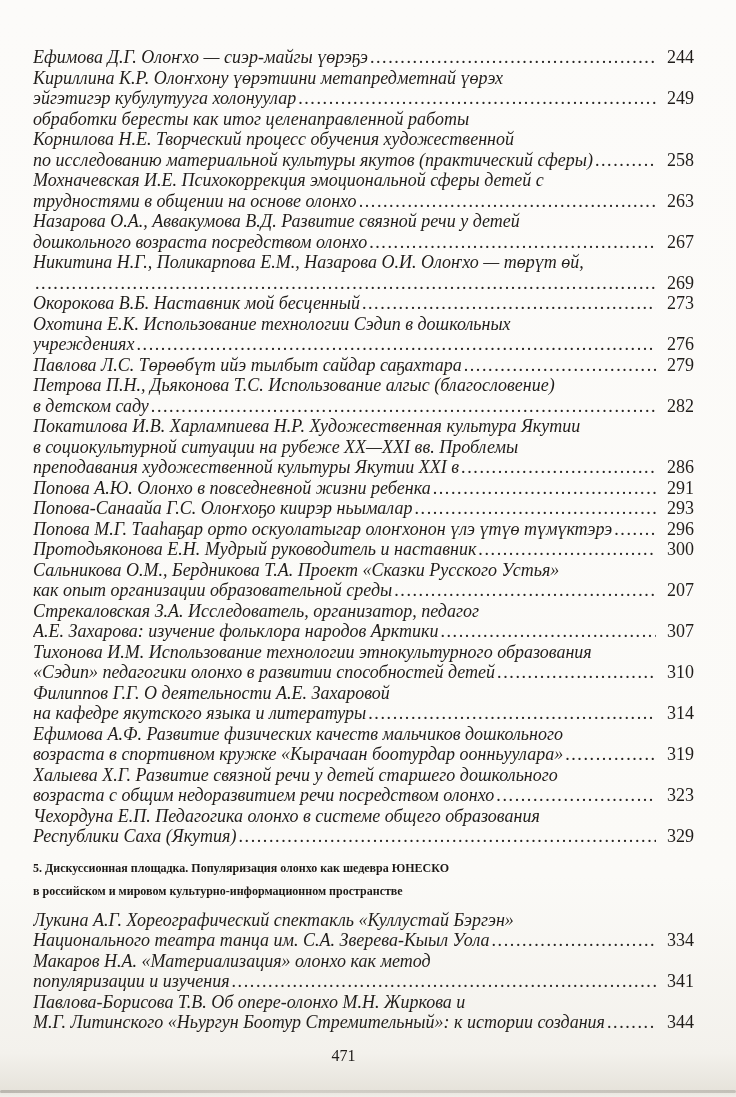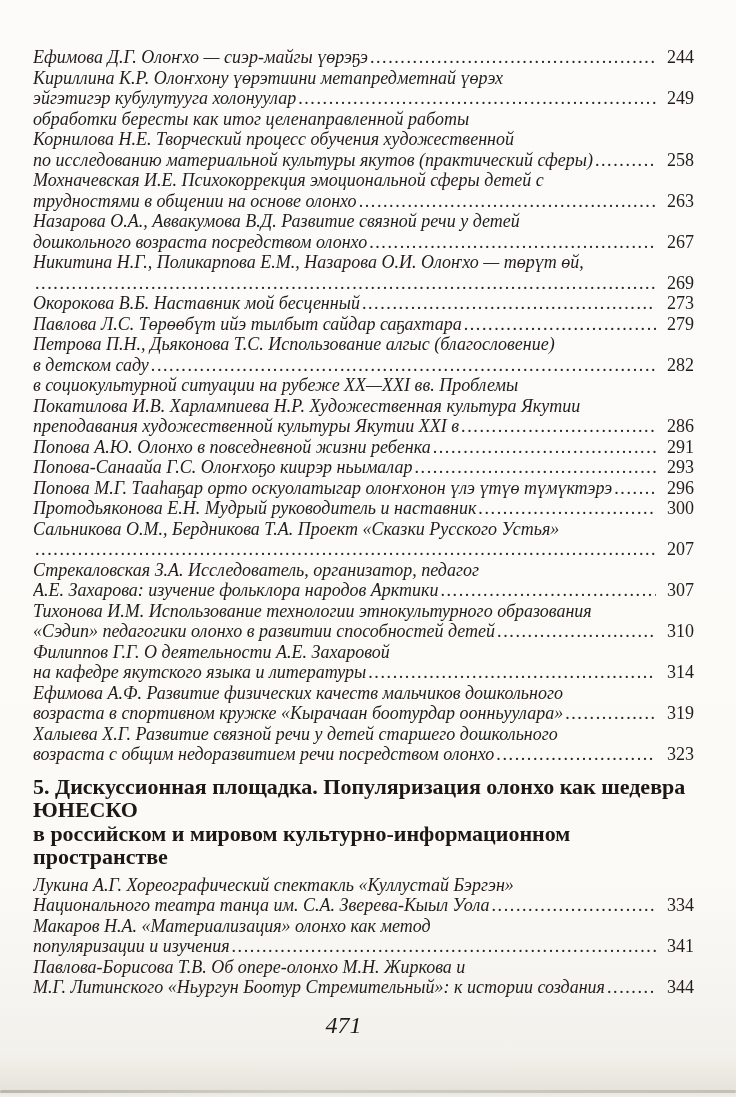--- a/index.html
+++ b/index.html
@@ -37,31 +37,30 @@
     margin-left: 2px;
     letter-spacing: 1.6px;
     color: #2a2724;
   }
   .dots::after {
     content: "......................................................................................................................................................";
   }
   .pageno { padding-left: 4px; margin-left: 7px; }
   .heading {
     font-weight: bold;
-    font-size: 22px;
+    font-size: 12px;
     line-height: 23.5px;
     margin: 10px 0 6px 0;
     color: #1b1815;
   }
   .folio {
     text-align: center;
     padding-right: 40px;
     margin-top: 14px;
-    font-size: 24px;
-    font-style: italic;
+    font-size: 16px;
   }
   .edge-shadow {
     position: absolute;
     left: 0; right: 0; bottom: 4px; height: 3px;
     background: linear-gradient(90deg, rgba(150,146,138,0.55), rgba(170,166,158,0.35) 40%, rgba(160,156,148,0.5));
     border-radius: 2px;
   }
 </style>
 </head>
 <body>
@@ -91,66 +90,74 @@
           <div class="toc-line"><span class="toc-title">дошкольного возраста посредством олонхо</span><span class="dots"></span><span class="pageno">267</span></div>
         </div>
         <div class="toc-entry">
           <div class="toc-line"><span class="authors">Никитина Н.Г., Поликарпова Е.М., Назарова О.И.</span><span class="toc-title"> Олоҥхо — төрүт өй,</span></div>
           <div class="toc-line"><span class="dots"></span><span class="pageno">269</span></div>
         </div>
         <div class="toc-entry">
           <div class="toc-line"><span class="authors">Окорокова В.Б.</span><span class="toc-title"> Наставник мой бесценный</span><span class="dots"></span><span class="pageno">273</span></div>
         </div>
         <div class="toc-entry">
+          <div class="toc-line"><span class="authors">Охотина Е.К.</span><span class="toc-title"> Использование технологии Сэдип в дошкольных</span></div>
+          <div class="toc-line"><span class="toc-title">учреждениях</span><span class="dots"></span><span class="pageno">276</span></div>
+        </div>
+        <div class="toc-entry">
           <div class="toc-line"><span class="authors">Павлова Л.С.</span><span class="toc-title"> Төрөөбүт ийэ тылбыт сайдар саҕахтара</span><span class="dots"></span><span class="pageno">279</span></div>
         </div>
         <div class="toc-entry">
           <div class="toc-line"><span class="authors">Петрова П.Н., Дьяконова Т.С.</span><span class="toc-title"> Использование алгыс (благословение)</span></div>
           <div class="toc-line"><span class="toc-title">в детском саду</span><span class="dots"></span><span class="pageno">282</span></div>
         </div>
         <div class="toc-entry">
+          <div class="toc-line"><span class="authors">Покатилова И.В. Харлампиева Н.Р.</span><span class="toc-title"> Художественная культура Якутии</span></div>
           <div class="toc-line"><span class="toc-title">в социокультурной ситуации на рубеже XX—XXI вв. Проблемы</span></div>
-          <div class="toc-line"><span class="authors">Покатилова И.В. Харлампиева Н.Р.</span><span class="toc-title"> Художественная культура Якутии</span></div>
           <div class="toc-line"><span class="toc-title">преподавания художественной культуры Якутии XXI в</span><span class="dots"></span><span class="pageno">286</span></div>
         </div>
         <div class="toc-entry">
           <div class="toc-line"><span class="authors">Попова А.Ю.</span><span class="toc-title"> Олонхо в повседневной жизни ребенка</span><span class="dots"></span><span class="pageno">291</span></div>
         </div>
         <div class="toc-entry">
           <div class="toc-line"><span class="authors">Попова-Санаайа Г.С.</span><span class="toc-title"> Олоҥхоҕо киирэр ньымалар</span><span class="dots"></span><span class="pageno">293</span></div>
         </div>
         <div class="toc-entry">
           <div class="toc-line"><span class="authors">Попова М.Г.</span><span class="toc-title"> Тааһаҕар орто оскуолатыгар олоҥхонон үлэ үтүө түмүктэрэ</span><span class="dots"></span><span class="pageno">296</span></div>
         </div>
         <div class="toc-entry">
           <div class="toc-line"><span class="authors">Протодьяконова Е.Н.</span><span class="toc-title"> Мудрый руководитель и наставник</span><span class="dots"></span><span class="pageno">300</span></div>
         </div>
         <div class="toc-entry">
           <div class="toc-line"><span class="authors">Сальникова О.М., Бердникова Т.А.</span><span class="toc-title"> Проект «Сказки Русского Устья»</span></div>
-          <div class="toc-line"><span class="dots"></span><span class="pageno">207</span></div>
+          <div class="toc-line"><span class="toc-title">как опыт организации образовательной среды</span><span class="dots"></span><span class="pageno">207</span></div>
         </div>
         <div class="toc-entry">
           <div class="toc-line"><span class="authors">Стрекаловская З.А.</span><span class="toc-title"> Исследователь, организатор, педагог</span></div>
           <div class="toc-line"><span class="toc-title">А.Е. Захарова: изучение фольклора народов Арктики</span><span class="dots"></span><span class="pageno">307</span></div>
         </div>
         <div class="toc-entry">
           <div class="toc-line"><span class="authors">Тихонова И.М.</span><span class="toc-title"> Использование технологии этнокультурного образования</span></div>
           <div class="toc-line"><span class="toc-title">«Сэдип» педагогики олонхо в развитии способностей детей</span><span class="dots"></span><span class="pageno">310</span></div>
         </div>
         <div class="toc-entry">
           <div class="toc-line"><span class="authors">Филиппов Г.Г.</span><span class="toc-title"> О деятельности А.Е. Захаровой</span></div>
           <div class="toc-line"><span class="toc-title">на кафедре якутского языка и литературы</span><span class="dots"></span><span class="pageno">314</span></div>
         </div>
         <div class="toc-entry">
           <div class="toc-line"><span class="authors">Ефимова А.Ф.</span><span class="toc-title"> Развитие физических качеств мальчиков дошкольного</span></div>
           <div class="toc-line"><span class="toc-title">возраста в спортивном кружке «Кырачаан боотурдар оонньуулара»</span><span class="dots"></span><span class="pageno">319</span></div>
         </div>
         <div class="toc-entry">
           <div class="toc-line"><span class="authors">Халыева Х.Г.</span><span class="toc-title"> Развитие связной речи у детей старшего дошкольного</span></div>
           <div class="toc-line"><span class="toc-title">возраста с общим недоразвитием речи посредством олонхо</span><span class="dots"></span><span class="pageno">323</span></div>
+        </div>
+        <div class="toc-entry">
+          <div class="toc-line"><span class="authors">Чехордуна Е.П.</span><span class="toc-title"> Педагогика олонхо в системе общего образования</span></div>
+          <div class="toc-line"><span class="toc-title">Республики Саха (Якутия)</span><span class="dots"></span><span class="pageno">329</span></div>
         </div>
       </div>
 
     <div class="heading">
       <div>5. Дискуссионная площадка. Популяризация олонхо как шедевра ЮНЕСКО</div>
       <div>в российском и мировом культурно-информационном пространстве</div>
     </div>
 
     <div id="toc-bottom">
         <div class="toc-entry">

